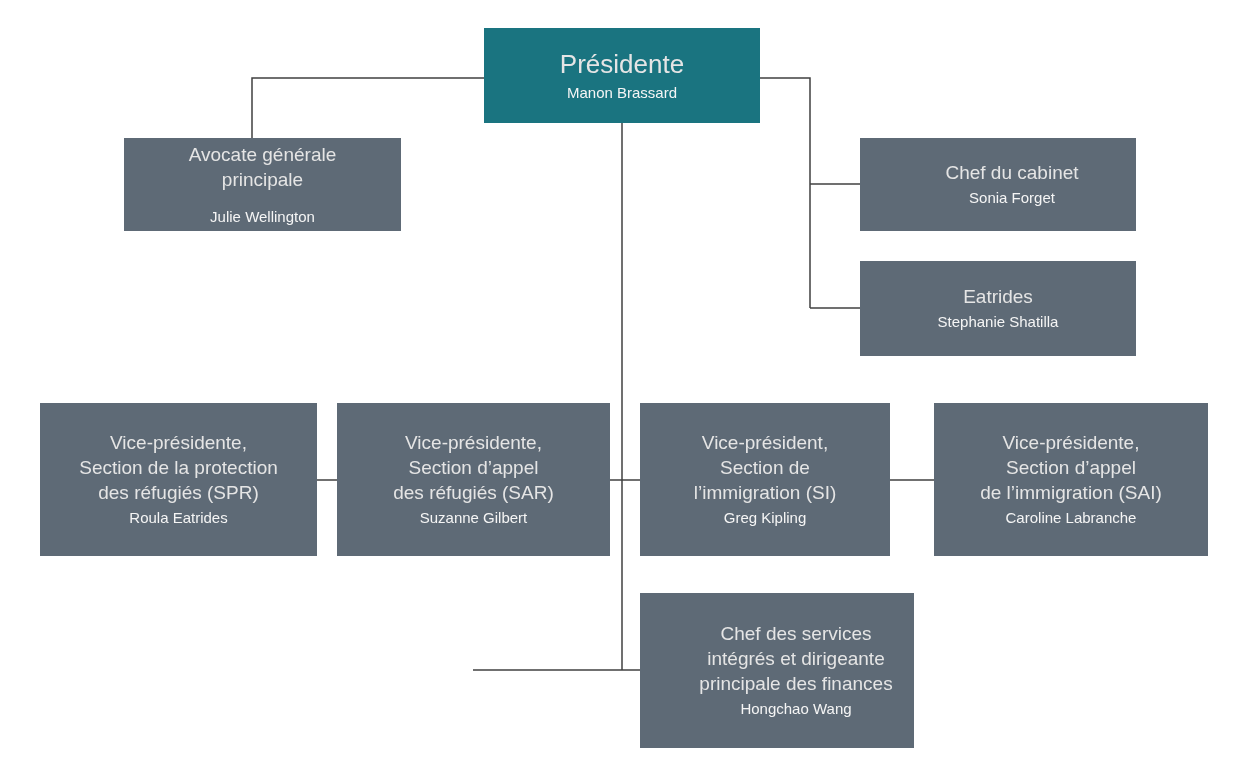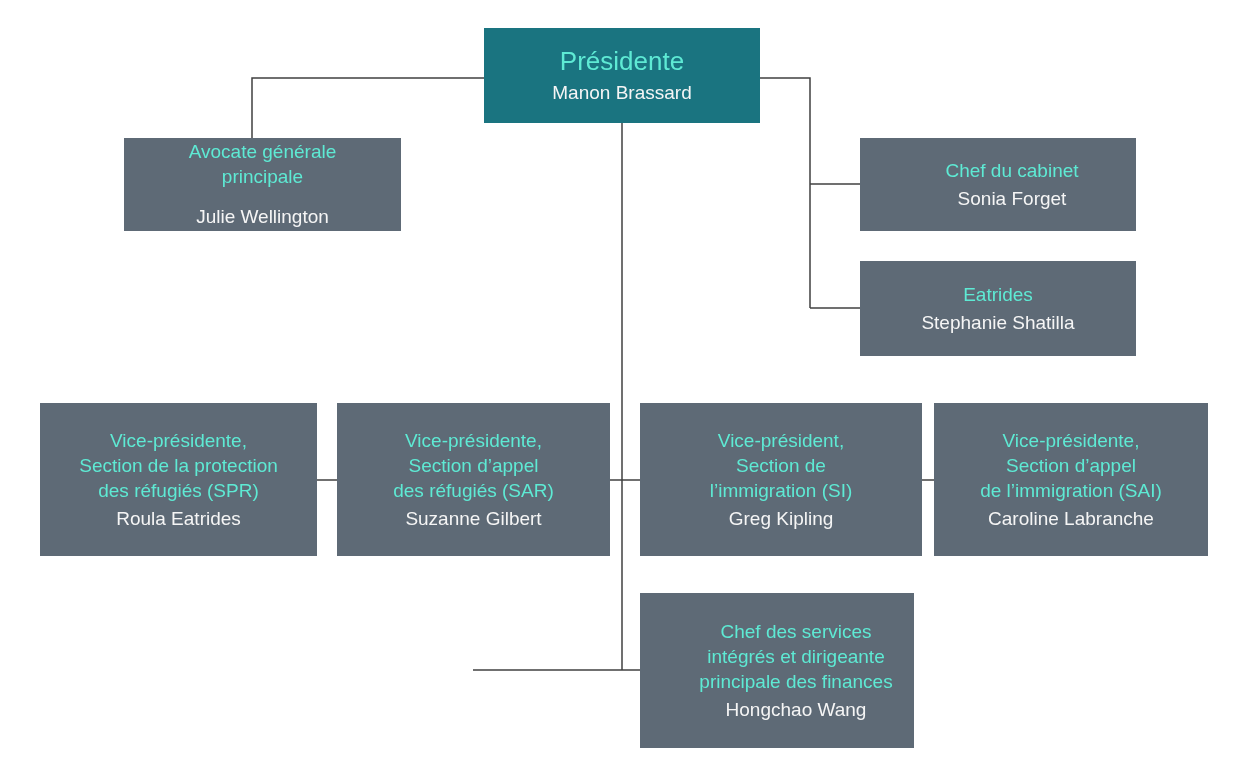--- a/index.html
+++ b/index.html
@@ -38,41 +38,41 @@
   .box--primary {
     background: #1a7480;
   }
   .box--secondary {
     background: #5e6a76;
   }
   .role-title {
     white-space: pre-line;
     font-size: 19px;
     line-height: 1.32;
-    color: #5eead4;
+    color: #e5e5e5;
   }
   .box--primary .role-title {
     font-size: 26px;
     line-height: 1.25;
   }
   .person-name {
     white-space: pre-line;
-    font-size: 19px;
+    font-size: 15px;
     line-height: 1.35;
     margin-top: 3px;
     color: #f5f5f5;
   }
   
   .pos-presidente   { left: 484px; top: 28px;  width: 276px; height: 95px; }
   .pos-avocate      { left: 124px; top: 138px; width: 277px; height: 93px; gap: 12px; }
   .pos-cabinet      { left: 860px; top: 138px; width: 276px; height: 93px; padding-left: 38px; }
   .pos-ombudsman    { left: 860px; top: 261px; width: 276px; height: 95px; }
   .pos-vp-spr       { left: 40px;  top: 403px; width: 277px; height: 153px; }
   .pos-vp-sar       { left: 337px; top: 403px; width: 273px; height: 153px; }
-  .pos-vp-si        { left: 640px; top: 403px; width: 282px; height: 153px; }
+  .pos-vp-si        { left: 640px; top: 403px; width: 250px; height: 153px; }
   .pos-vp-sai       { left: 934px; top: 403px; width: 274px; height: 153px; }
   .pos-secretaire   { left: 337px; top: 593px; width: 273px; height: 155px; }
   .pos-services     { left: 640px; top: 593px; width: 274px; height: 155px; padding-left: 48px; }
 </style>
 </head>
 <body>
 
 <div class="canvas">
 
   <svg class="connectors" viewBox="0 0 1248 778" xmlns="http://www.w3.org/2000/svg" aria-hidden="true">

